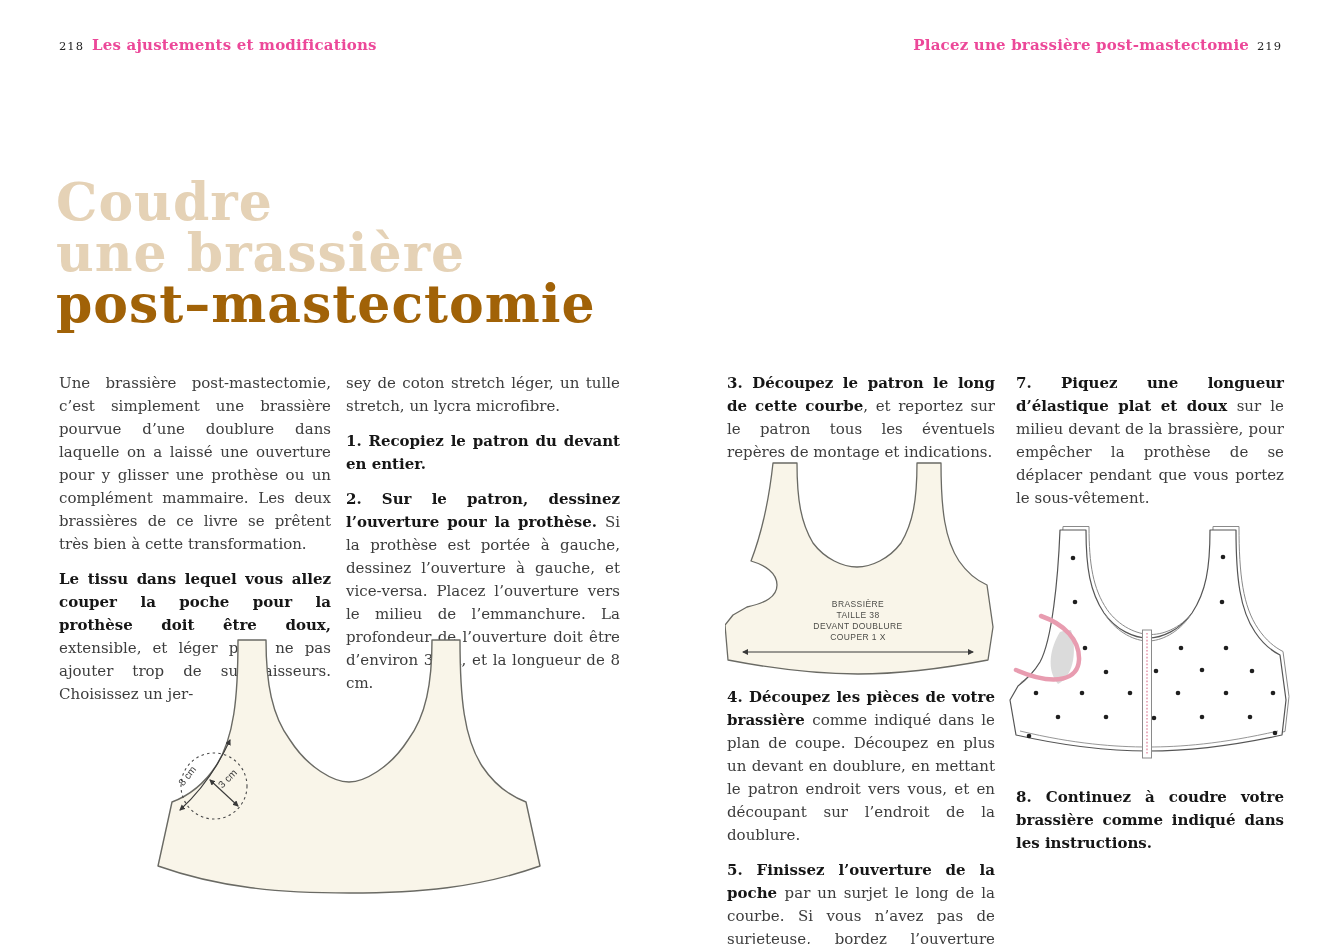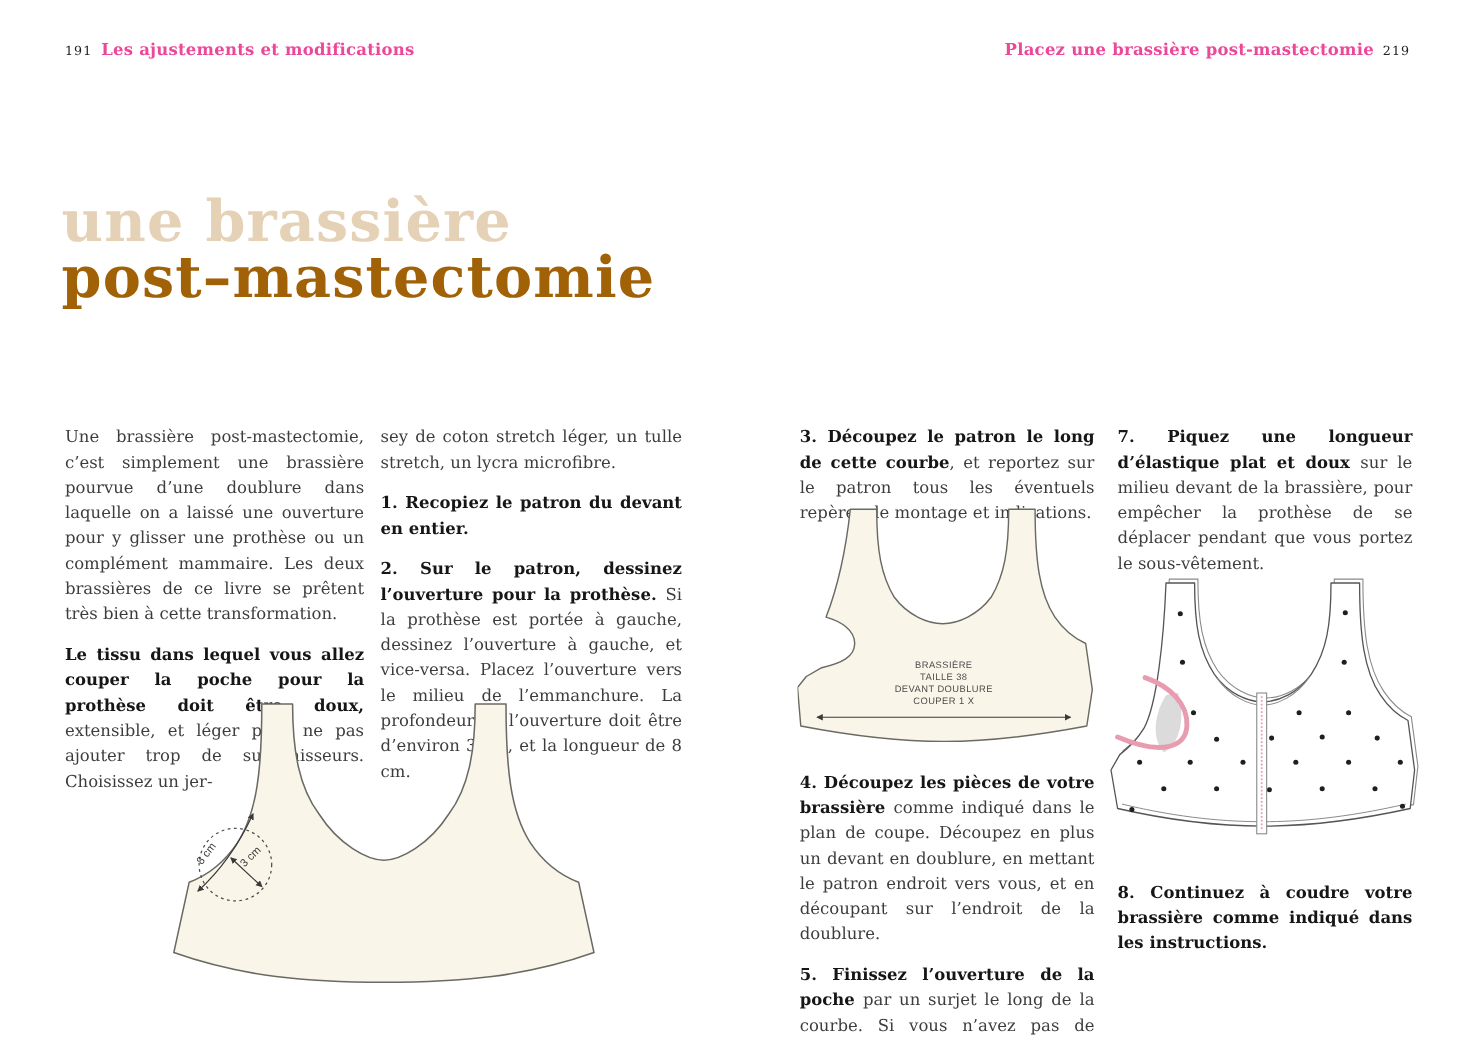--- a/index.html
+++ b/index.html
@@ -25,21 +25,21 @@
   }
   .chapter-title .tl { display:block; }
   .tl-beige { color:#e5d2b6; }
   .tl-black { color:#a16207; }
 
   
   .col {
     position:absolute; text-align:justify;
     font-size:15px; line-height:23px; color:#3c3c3c;
   }
-  .col p { margin:14px 0 12px 0; }
+  .col p { margin:0 0 12px 0; }
   .col .b { font-weight:bold; color:#161616; }
   #col1 { left:59px;  top:372px; width:272px; }
   #col2 { left:346px; top:372px; width:274px; }
   #col3-top    { left:727px;  top:372px; width:268px; }
   #col3-bottom { left:727px;  top:686px; width:268px; }
   #col4-top    { left:1016px; top:372px; width:268px; }
   #col4-bottom { left:1016px; top:786px; width:268px; }
 
   
   .fig { position:absolute; }
@@ -47,27 +47,28 @@
   #fig-middle { left:725px;  top:455px; }
   #fig-right  { left:1008px; top:520px; }
 
   .dim-label { font-family:"Liberation Sans", sans-serif; font-size:10px; fill:#3a3a3a; }
   .pattern-label { font-family:"Liberation Sans", sans-serif; font-size:8.5px; fill:#4c4c48; letter-spacing:.4px; text-anchor:middle; }
 </style>
 </head>
 <body>
 
 <div class="runhead" id="runhead-left">
-  <span class="folio">191</span><span class="runtitle">Les ajustements et modifications</span>
+  <span class="folio">218</span><span class="runtitle">Les ajustements et modifications</span>
 </div>
 <div class="runhead" id="runhead-right">
   <span class="runtitle">Placez une brassière post-mastectomie</span><span class="folio">219</span>
 </div>
 
 <div class="chapter-title">
+  <span class="tl tl-beige">Coudre</span>
   <span class="tl tl-beige">une brassière</span>
   <span class="tl tl-black">post–mastectomie</span>
 </div>
 
 <div class="col" id="col1">
     <p><span>Une brassière post-mastectomie, c’est simplement une brassière pourvue d’une doublure dans laquelle on a laissé une ouverture pour y glisser une prothèse ou un complément mammaire. Les deux brassières de ce livre se prêtent très bien à cette transformation.</span></p>
     <p><span class="b">Le tissu dans lequel vous allez couper la poche pour la prothèse doit être doux, </span><span>extensible, et léger pour ne pas ajouter trop de surépaisseurs. Choisissez un jer-</span></p>
   </div>
 <div class="col" id="col2">
     <p><span>sey de coton stretch léger, un tulle stretch, un lycra microfibre.</span></p>

